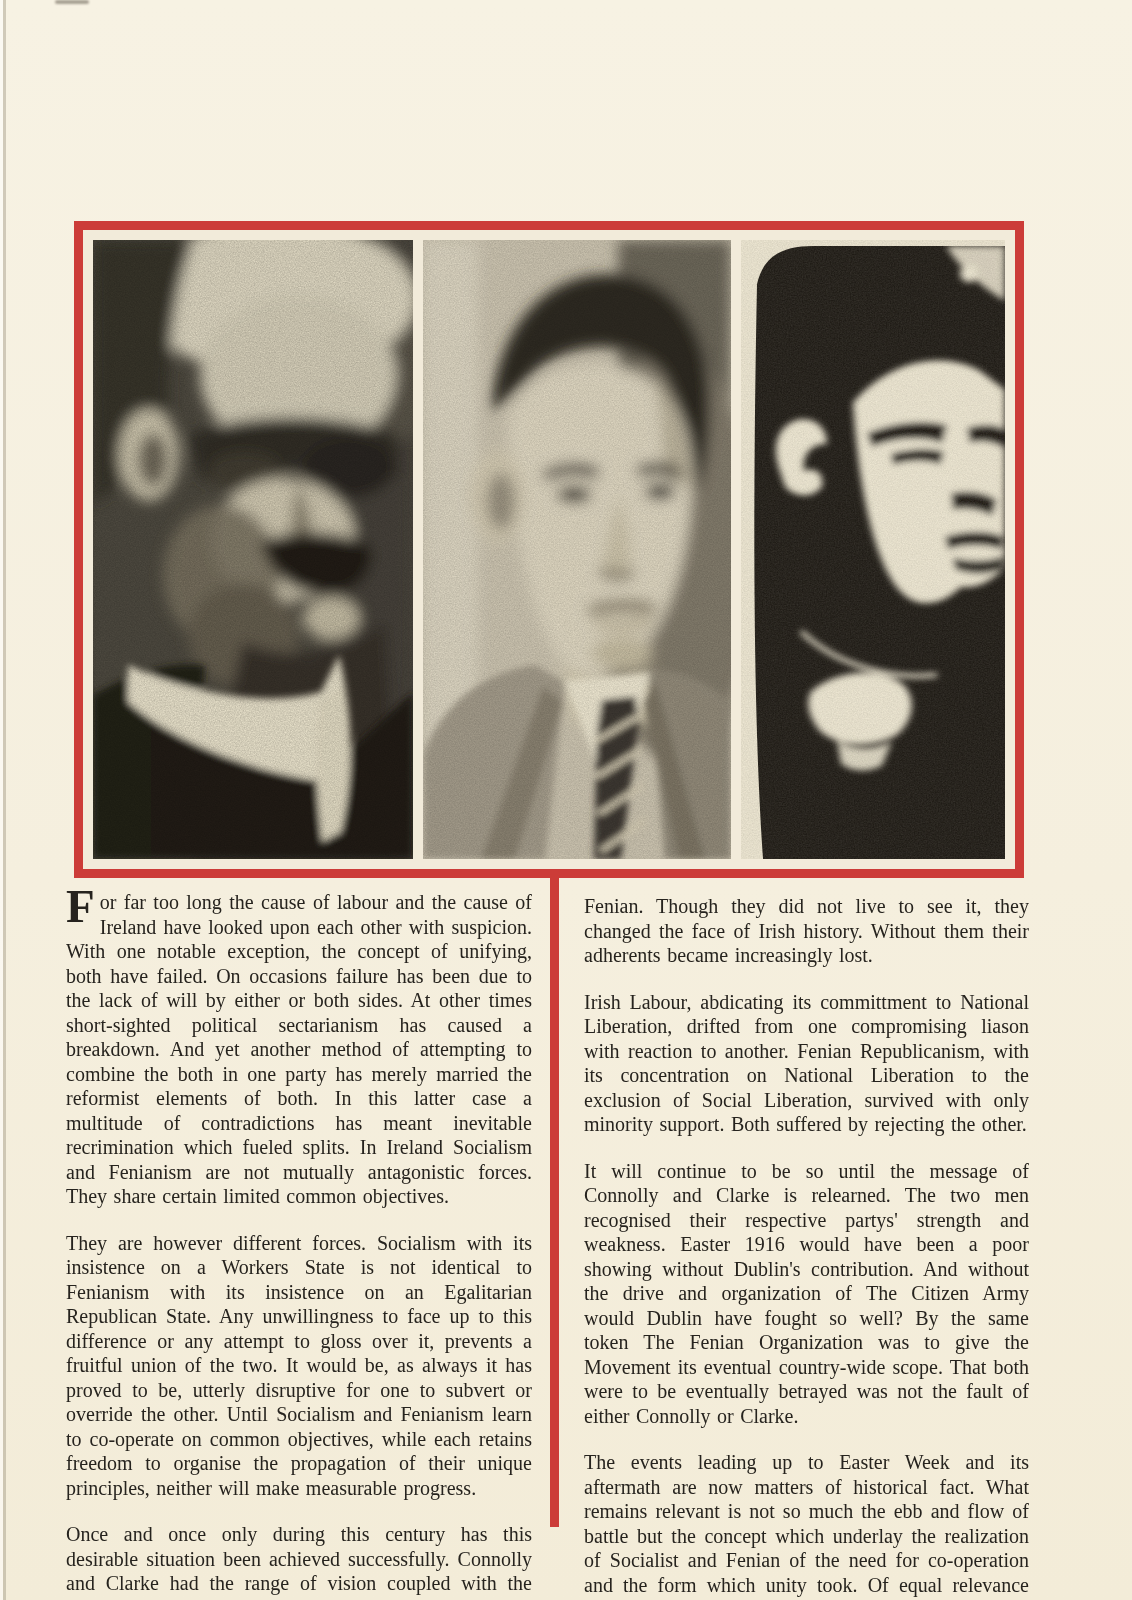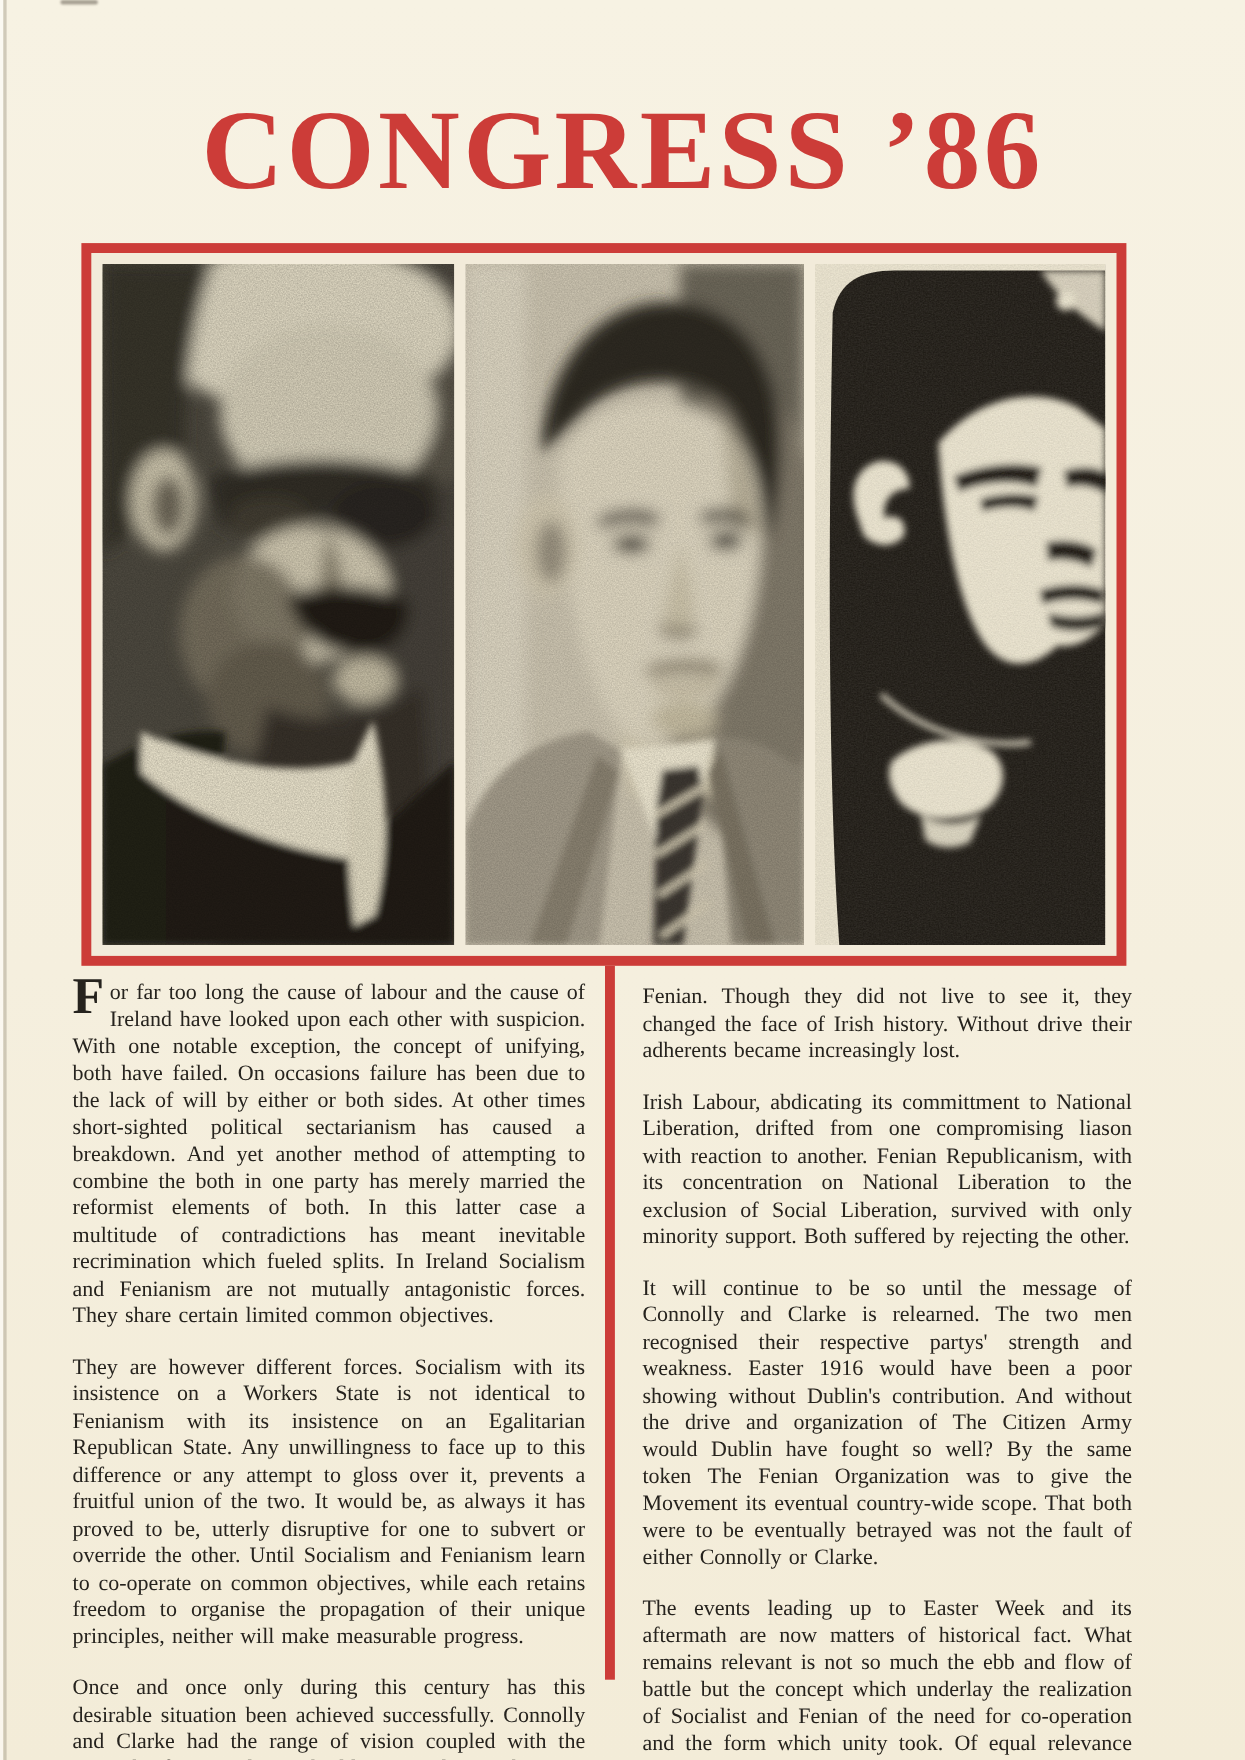--- a/index.html
+++ b/index.html
@@ -86,21 +86,20 @@
     </filter>
   </defs>
 </svg>
 
 <div class="page">
 
   <div class="scan-edge-light"></div>
   <div class="scan-edge"></div>
   <div class="top-smudge"></div>
 
-  <h1 class="title">CONGRESS ’86</h1>
 
   <div class="photo-frame">
 
     <div class="photo photo-left">
       <svg viewBox="0 0 320 619" preserveAspectRatio="none">
         <rect width="320" height="619" fill="#4e4a40"></rect>
         <g filter="url(#sf8)">
           <rect x="225" y="0" width="95" height="619" fill="#46423a"></rect>
           <ellipse cx="295" cy="110" rx="55" ry="95" fill="#5a5548"></ellipse>
           <ellipse cx="185" cy="58" rx="138" ry="78" fill="#e0d9c3"></ellipse>
@@ -198,19 +197,19 @@
 
   <div class="col col-left">
     <p><span class="dropcap">F</span><span>or far too long the cause of labour and the cause of Ireland have looked upon each other with suspicion. With one notable exception, the concept of unifying, both have failed. On occasions failure has been due to the lack of will by either or both sides. At other times short-sighted political sectarianism has caused a breakdown. And yet another method of attempting to combine the both in one party has merely married the reformist elements of both. In this latter case a multitude of contradictions has meant inevitable recrimination which fueled splits. In Ireland Socialism and Fenianism are not mutually antagonistic forces. They share certain limited common objectives.</span></p>
     <p><span>They are however different forces. Socialism with its insistence on a Workers State is not identical to Fenianism with its insistence on an Egalitarian Republican State. Any unwillingness to face up to this difference or any attempt to gloss over it, prevents a fruitful union of the two. It would be, as always it has proved to be, utterly disruptive for one to subvert or override the other. Until Socialism and Fenianism learn to co-operate on common objectives, while each retains freedom to organise the propagation of their unique principles, neither will make measurable progress.</span></p>
     <p><span>Once and once only during this century has this desirable situation been achieved successfully. Connolly and Clarke had the range of vision coupled with the strength of personality to build A United Front between Socialist and</span></p>
   </div>
 
   <div class="divider"></div>
 
   <div class="col col-right">
-    <p><span>Fenian. Though they did not live to see it, they changed the face of Irish history. Without drive their adherents became increasingly lost.</span></p>
+    <p><span>Fenian. Though they did not live to see it, they changed the face of Irish history. Without them their adherents became increasingly lost.</span></p>
     <p><span>Irish Labour, abdicating its committment to National Liberation, drifted from one compromising liason with reaction to another. Fenian Republicanism, with its concentration on National Liberation to the exclusion of Social Liberation, survived with only minority support. Both suffered by rejecting the other.</span></p>
     <p><span>It will continue to be so until the message of Connolly and Clarke is relearned. The two men recognised their respective partys' strength and weakness. Easter 1916 would have been a poor showing without Dublin's contribution. And without the drive and organization of The Citizen Army would Dublin have fought so well? By the same token The Fenian Organization was to give the Movement its eventual country-wide scope. That both were to be eventually betrayed was not the fault of either Connolly or Clarke.</span></p>
     <p><span>The events leading up to Easter Week and its aftermath are now matters of historical fact. What remains relevant is not so much the ebb and flow of battle but the concept which underlay the realization of Socialist and Fenian of the need for co-operation and the form which unity took. Of equal relevance too is the sad and sorry tale which arises from the failure to work together since.</span></p>
   </div>
 
 </div>
 
 </body></html>

